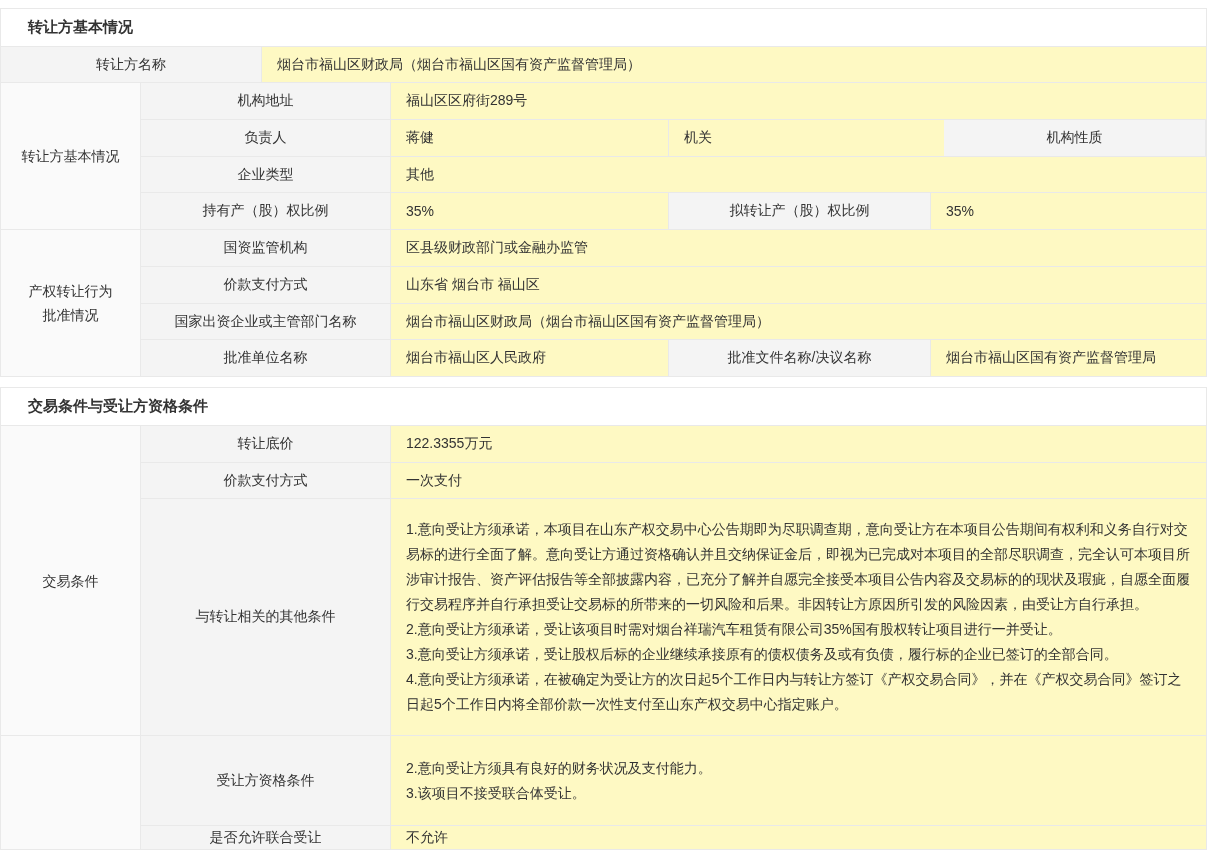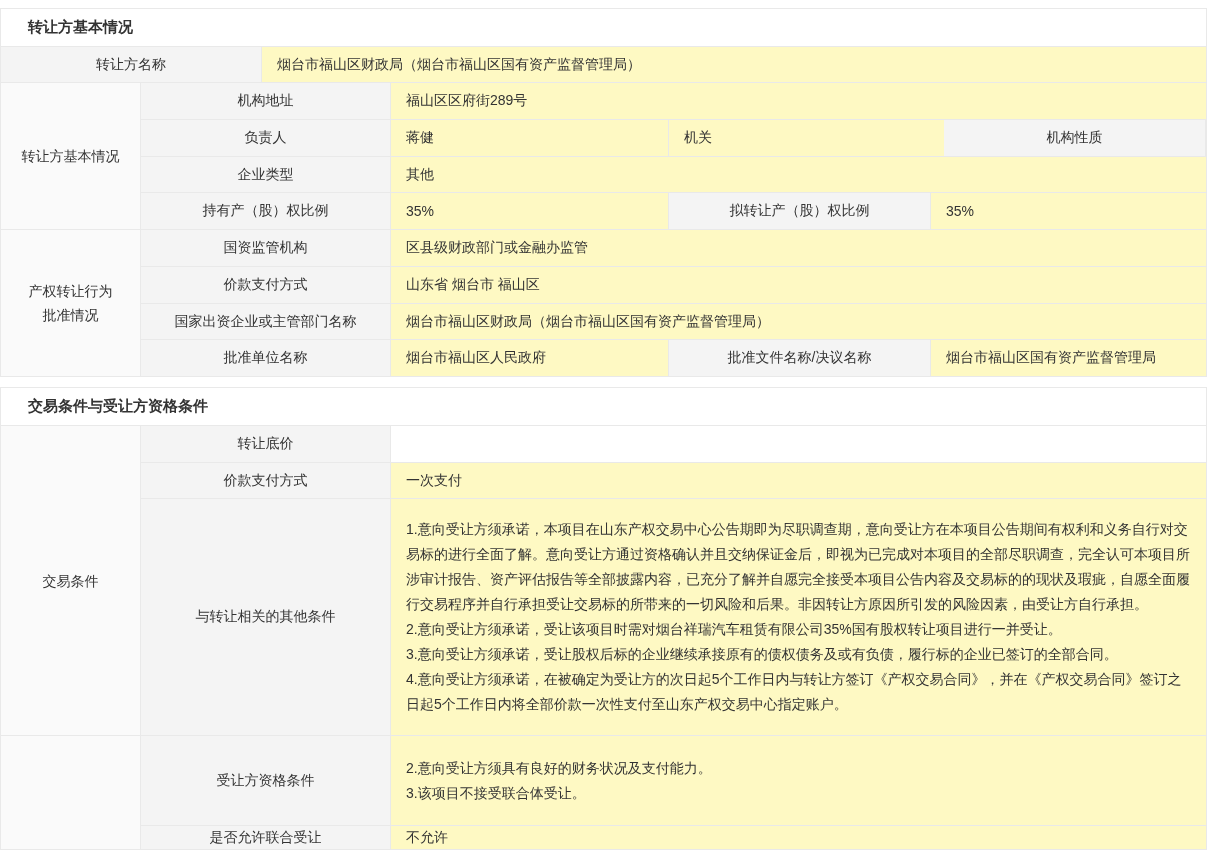--- a/index.html
+++ b/index.html
@@ -126,20 +126,21 @@
       <span>交易条件与受让方资格条件</span>
     </div>
 
     <div class="group">
       <div class="leftcol">
         <span>交易条件</span>
       </div>
       <div class="gcol">
         <div class="row h36">
           <div class="cell lbl w-lbl">转让底价</div>
+          <div class="cell val">122.3355万元</div>
         </div>
         <div class="row h36">
           <div class="cell lbl w-lbl">价款支付方式</div>
           <div class="cell val">一次支付</div>
         </div>
         <div class="row h-other">
           <div class="cell lbl w-lbl">与转让相关的其他条件</div>
           <div class="cell val multival">
             <div>1.意向受让方须承诺，本项目在山东产权交易中心公告期即为尽职调查期，意向受让方在本项目公告期间有权利和义务自行对交易标的进行全面了解。意向受让方通过资格确认并且交纳保证金后，即视为已完成对本项目的全部尽职调查，完全认可本项目所涉审计报告、资产评估报告等全部披露内容，已充分了解并自愿完全接受本项目公告内容及交易标的的现状及瑕疵，自愿全面履行交易程序并自行承担受让交易标的所带来的一切风险和后果。非因转让方原因所引发的风险因素，由受让方自行承担。</div>
             <div>2.意向受让方须承诺，受让该项目时需对烟台祥瑞汽车租赁有限公司35%国有股权转让项目进行一并受让。</div>

